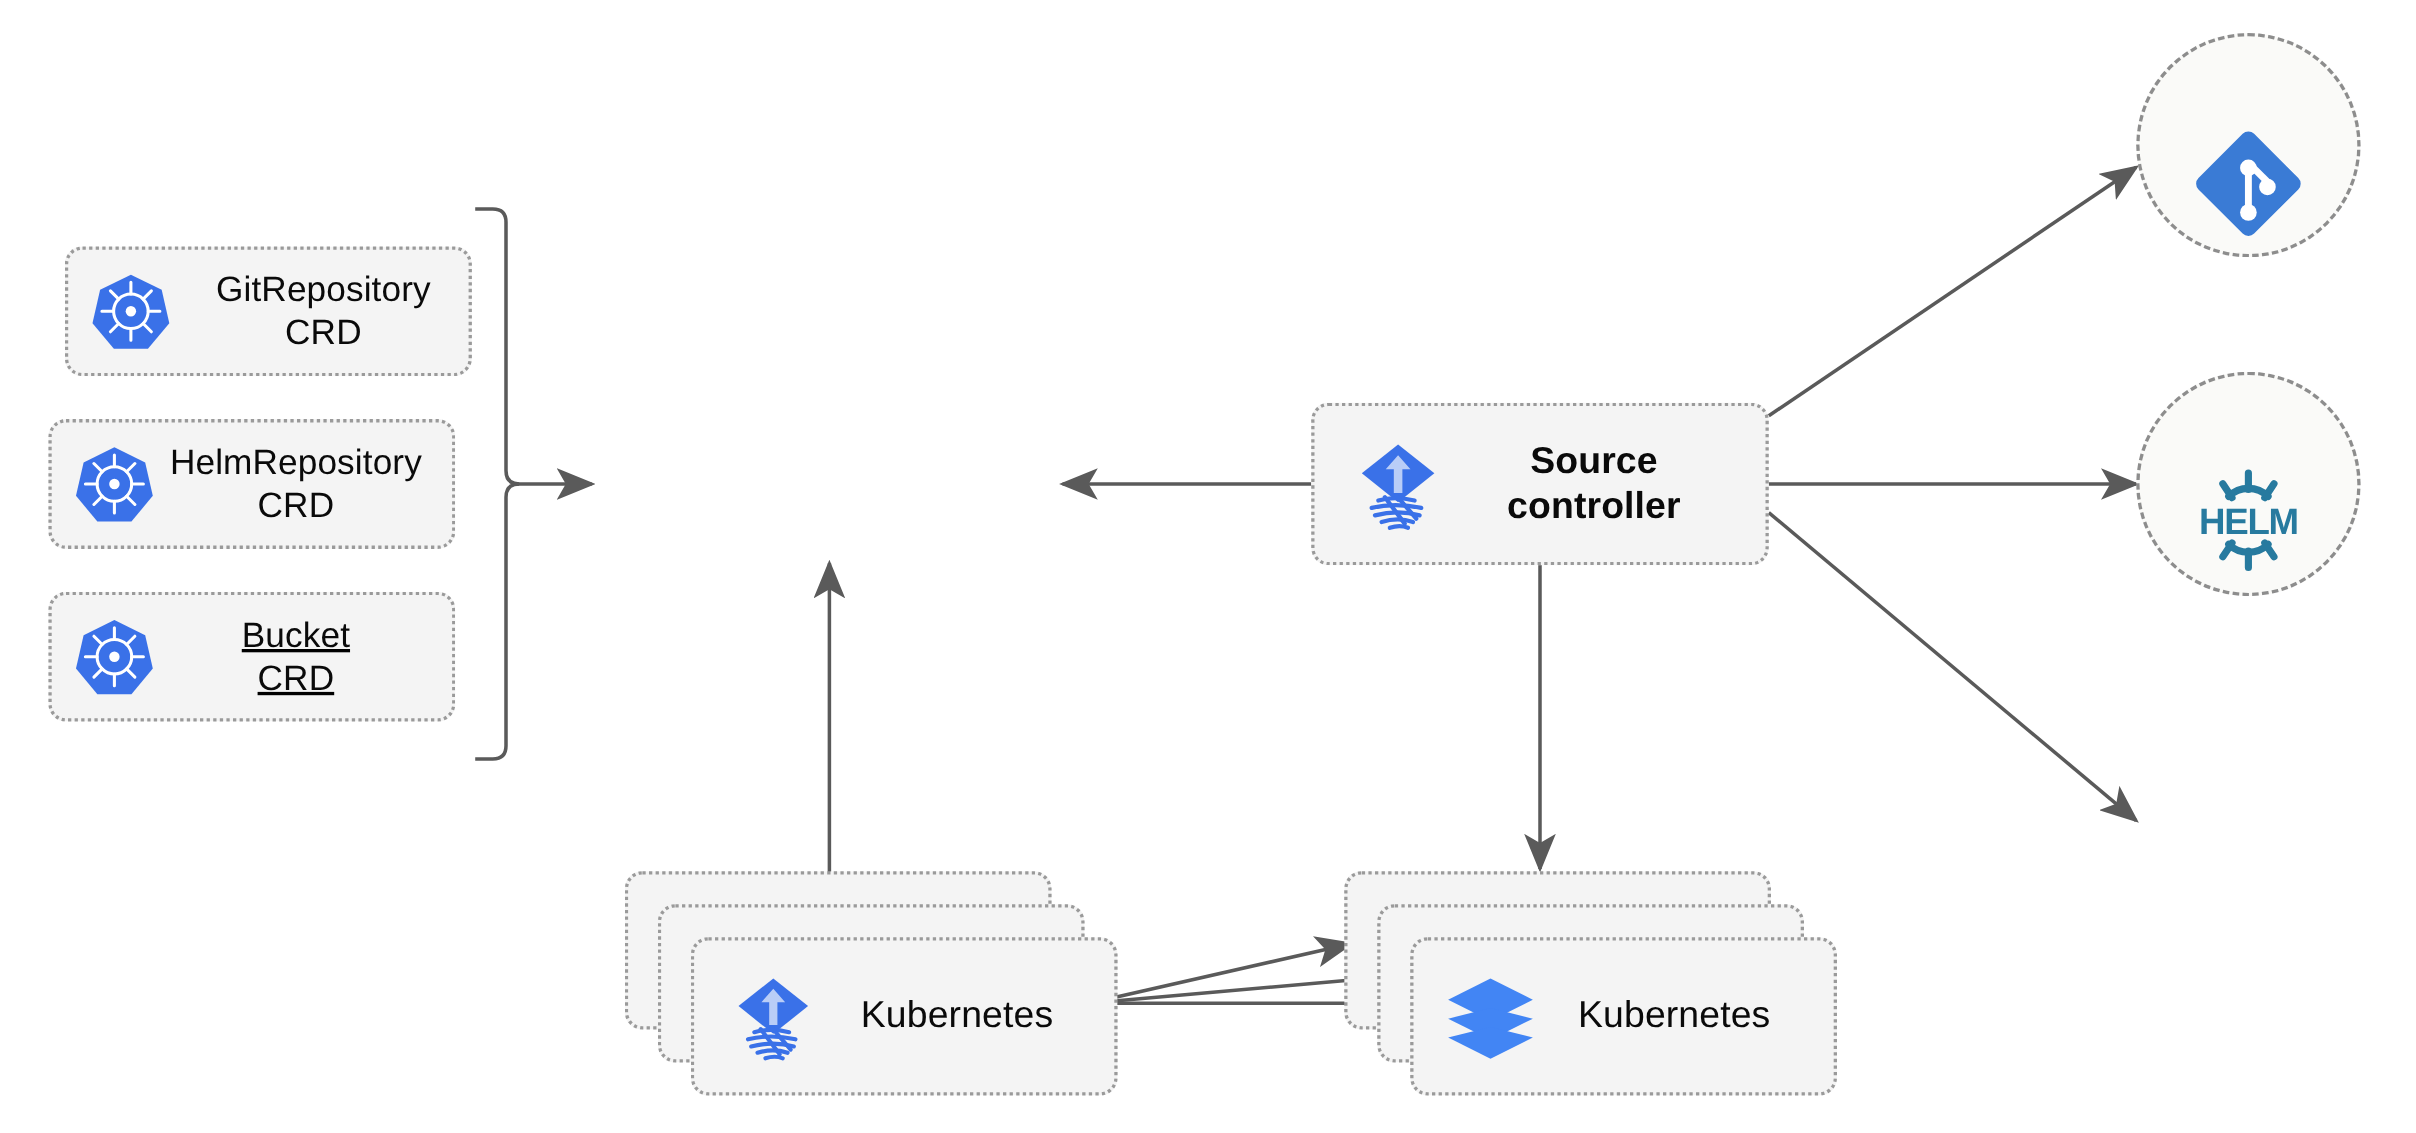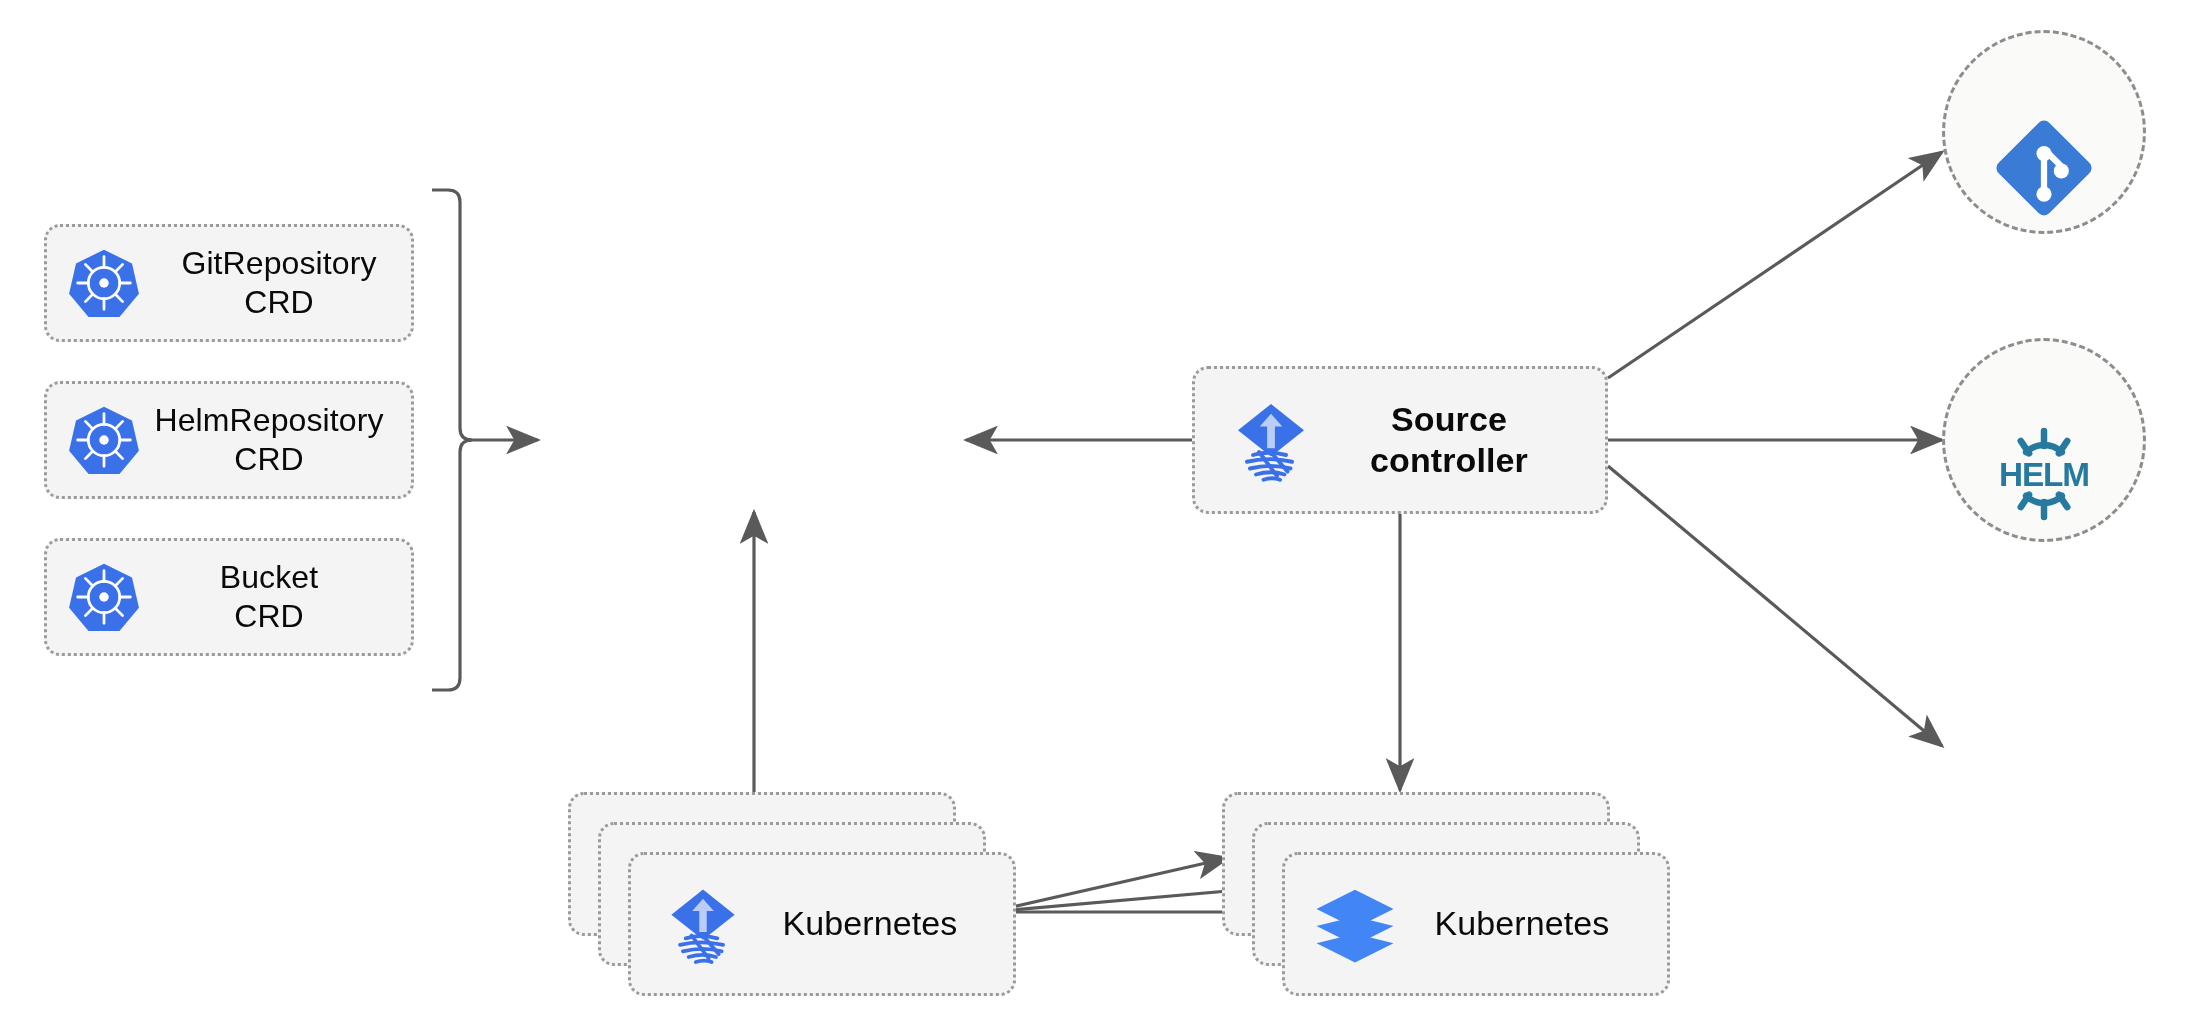--- a/index.html
+++ b/index.html
@@ -83,21 +83,21 @@
       <line x1="1608" y1="440" x2="1942" y2="440" marker-end="url(#ah)"></line>
 
       <line x1="1608" y1="466" x2="1942" y2="746" marker-end="url(#ah)"></line>
 
       <line x1="990" y1="912" x2="1228" y2="858" marker-end="url(#ah)"></line>
       <line x1="990" y1="912" x2="1262" y2="888" marker-end="url(#ah)"></line>
       <line x1="990" y1="912" x2="1292" y2="912" marker-end="url(#ah)"></line>
     </g>
   </svg>
 
-  <div class="node crd" style="left:44px;top:224px;gap:20px;">
+  <div class="node crd" style="left:59px;top:224px;gap:20px;">
     <span class="icon-slot">
       <svg width="74" height="74" viewBox="0 0 64 64">
         <path d="M32 3.2 56.2 15.1 62.2 41.3 45.4 61.5 18.6 61.5 1.8 41.3 7.8 15.1 Z" fill="#3a71e8"></path>
         <g fill="none" stroke="#fff" stroke-width="2.4" stroke-linecap="round">
           <circle cx="32" cy="32" r="13.6"></circle>
           <circle cx="32" cy="32" r="4.1" fill="#fff" stroke="none"></circle>
           <path d="M32 18.4V9.2M32 45.6v9.2M18.4 32H9.2M45.6 32h9.2
                    M22.4 22.4 15.9 15.9M41.6 41.6l6.5 6.5M41.6 22.4l6.5-6.5M22.4 41.6l-6.5 6.5"></path>
         </g>
       </svg>
@@ -115,21 +115,21 @@
           <circle cx="32" cy="32" r="4.1" fill="#fff" stroke="none"></circle>
           <path d="M32 18.4V9.2M32 45.6v9.2M18.4 32H9.2M45.6 32h9.2
                    M22.4 22.4 15.9 15.9M41.6 41.6l6.5 6.5M41.6 22.4l6.5-6.5M22.4 41.6l-6.5 6.5"></path>
         </g>
       </svg>
     </span>
     <span class="label">HelmRepository
 CRD</span>
   </div>
 
-  <div class="node crd" style="left:44px;top:538px;">
+  <div class="node crd" style="left:44px;top:538px;text-decoration:underline;">
     <span class="icon-slot">
       <svg width="74" height="74" viewBox="0 0 64 64">
         <path d="M32 3.2 56.2 15.1 62.2 41.3 45.4 61.5 18.6 61.5 1.8 41.3 7.8 15.1 Z" fill="#3a71e8"></path>
         <g fill="none" stroke="#fff" stroke-width="2.4" stroke-linecap="round">
           <circle cx="32" cy="32" r="13.6"></circle>
           <circle cx="32" cy="32" r="4.1" fill="#fff" stroke="none"></circle>
           <path d="M32 18.4V9.2M32 45.6v9.2M18.4 32H9.2M45.6 32h9.2
                    M22.4 22.4 15.9 15.9M41.6 41.6l6.5 6.5M41.6 22.4l6.5-6.5M22.4 41.6l-6.5 6.5"></path>
         </g>
       </svg>

